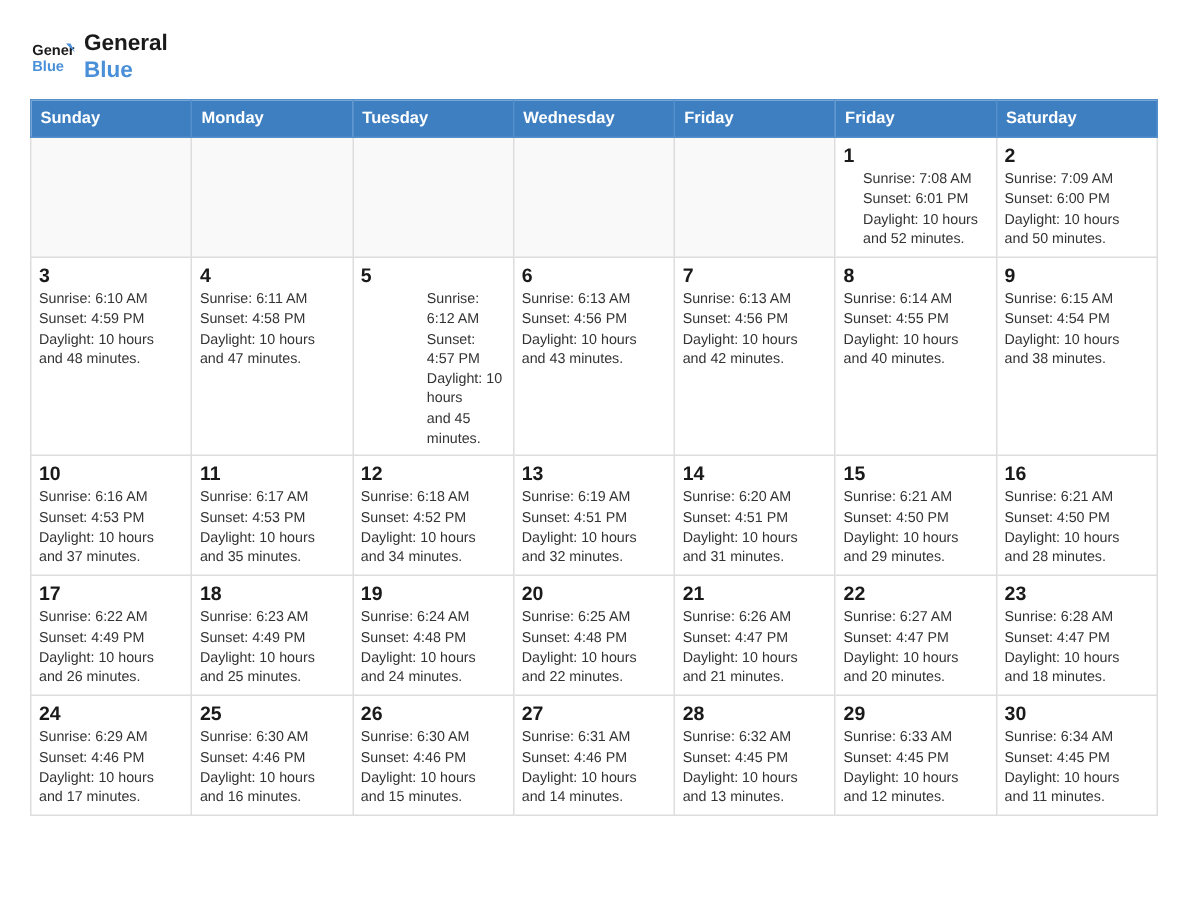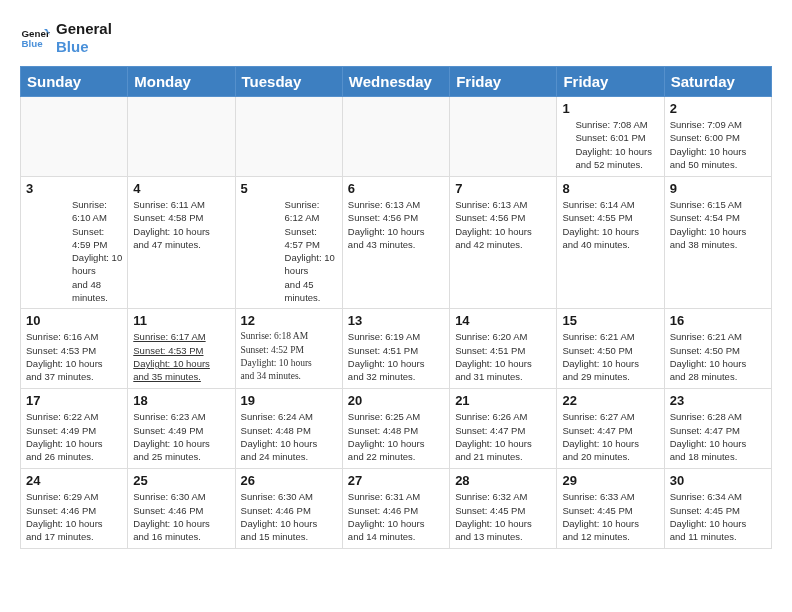--- a/index.html
+++ b/index.html
@@ -46,21 +46,21 @@
 
     .calendar {
       width: 100%;
       border-collapse: collapse;
       border: 1px solid #ccc;
     }
 
     .calendar th {
       background-color: #3d7fc1;
       color: #fff;
-      font-size: 15px;
+      font-size: 11px;
       font-weight: bold;
       padding: 6px 6px;
       text-align: left;
       border: 1px solid #5590cc;
     }
 
     .calendar td {
       border: 1px solid #ddd;
       vertical-align: top;
       padding: 4px 5px;
@@ -145,21 +145,21 @@
           <span class="day-number">2</span>
           <div class="day-info" style="white-space: pre-line;">Sunrise: 7:09 AM
 Sunset: 6:00 PM
 Daylight: 10 hours
 and 50 minutes.</div>
         </td>
       </tr>
       <tr class="week-row">
         <td>
           <span class="day-number">3</span>
-          <div class="day-info" style="white-space: pre-line; margin-left: 46px;">Sunrise: 6:10 AM
+          <div class="day-info" style="white-space: pre-line;">Sunrise: 6:10 AM
 Sunset: 4:59 PM
 Daylight: 10 hours
 and 48 minutes.</div>
         </td>
         <td>
           <span class="day-number">4</span>
           <div class="day-info" style="white-space: pre-line;">Sunrise: 6:11 AM
 Sunset: 4:58 PM
 Daylight: 10 hours
 and 47 minutes.</div>
@@ -203,28 +203,28 @@
       <tr class="week-row">
         <td>
           <span class="day-number">10</span>
           <div class="day-info" style="white-space: pre-line;">Sunrise: 6:16 AM
 Sunset: 4:53 PM
 Daylight: 10 hours
 and 37 minutes.</div>
         </td>
         <td>
           <span class="day-number">11</span>
-          <div class="day-info" style="white-space: pre-line; text-decoration: underline;">Sunrise: 6:17 AM
+          <div class="day-info" style="white-space: pre-line;">Sunrise: 6:17 AM
 Sunset: 4:53 PM
 Daylight: 10 hours
 and 35 minutes.</div>
         </td>
         <td>
           <span class="day-number">12</span>
-          <div class="day-info" style="white-space: pre-line; font-family: Liberation Serif, serif;">Sunrise: 6:18 AM
+          <div class="day-info" style="white-space: pre-line;">Sunrise: 6:18 AM
 Sunset: 4:52 PM
 Daylight: 10 hours
 and 34 minutes.</div>
         </td>
         <td>
           <span class="day-number">13</span>
           <div class="day-info" style="white-space: pre-line;">Sunrise: 6:19 AM
 Sunset: 4:51 PM
 Daylight: 10 hours
 and 32 minutes.</div>

